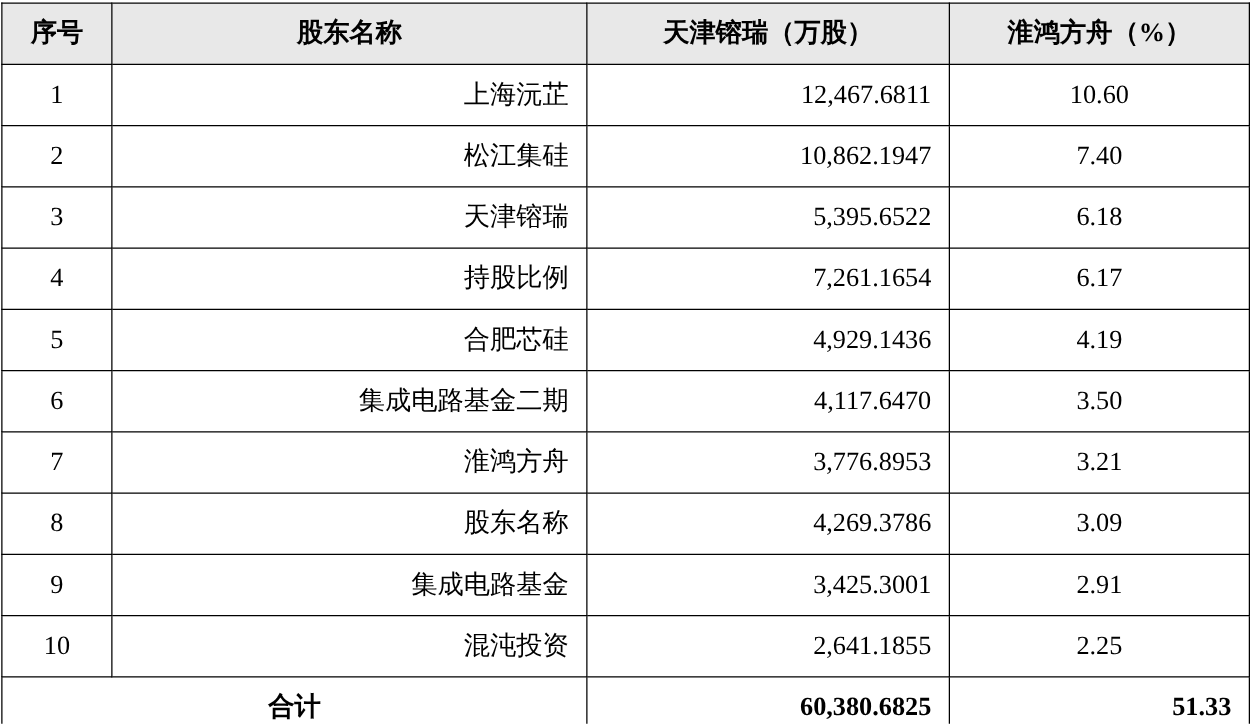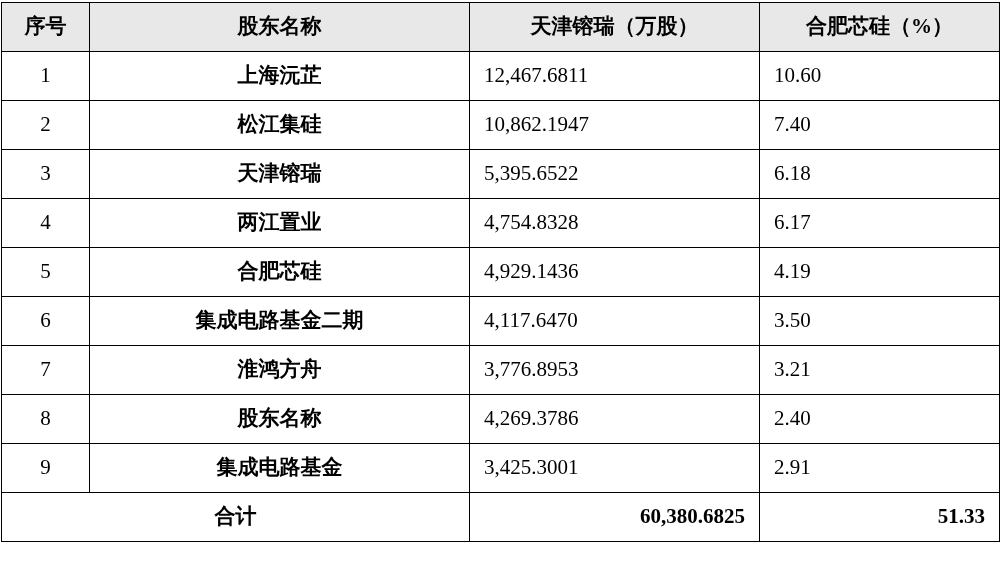--- a/index.html
+++ b/index.html
@@ -45,23 +45,23 @@
     margin-left: 20px;
   }
   thead th {
     background: #e8e8e8;
     font-weight: bold;
     text-align: center;
     height: 44px;
     font-size: 21px;
   }
   td.idx   { text-align: center; font-size: 20px; }
-  td.name  { text-align: center; font-weight: bold; }
-  td.qty   { text-align: left; }
-  td.pct   { text-align: left; }
+  td.name  { text-align: right; }
+  td.qty   { text-align: right; }
+  td.pct   { text-align: center; }
 
   tr.total td {
     font-weight: bold;
   }
   tr.total td.total-label {
     text-align: center;
     font-size: 21px;
   }
   tr.total td.qty,
   tr.total td.pct {
@@ -78,21 +78,21 @@
       <col class="c-idx">
       <col class="c-name">
       <col class="c-qty">
       <col class="c-pct">
     </colgroup>
     <thead>
       <tr>
         <th>序号</th>
         <th>股东名称</th>
         <th>天津镕瑞（万股）</th>
-        <th>合肥芯硅（%）</th>
+        <th>淮鸿方舟（%）</th>
       </tr>
     </thead>
     <tbody>
       <tr>
         <td class="idx">1</td>
         <td class="name">上海沅芷</td>
         <td class="qty">12,467.6811</td>
         <td class="pct">10.60</td>
       </tr>
       <tr>
@@ -102,22 +102,22 @@
         <td class="pct">7.40</td>
       </tr>
       <tr>
         <td class="idx">3</td>
         <td class="name">天津镕瑞</td>
         <td class="qty">5,395.6522</td>
         <td class="pct">6.18</td>
       </tr>
       <tr>
         <td class="idx">4</td>
-        <td class="name">两江置业</td>
-        <td class="qty">4,754.8328</td>
+        <td class="name">持股比例</td>
+        <td class="qty">7,261.1654</td>
         <td class="pct">6.17</td>
       </tr>
       <tr>
         <td class="idx">5</td>
         <td class="name">合肥芯硅</td>
         <td class="qty">4,929.1436</td>
         <td class="pct">4.19</td>
       </tr>
       <tr>
         <td class="idx">6</td>
@@ -128,27 +128,33 @@
       <tr>
         <td class="idx">7</td>
         <td class="name">淮鸿方舟</td>
         <td class="qty">3,776.8953</td>
         <td class="pct">3.21</td>
       </tr>
       <tr>
         <td class="idx">8</td>
         <td class="name">股东名称</td>
         <td class="qty">4,269.3786</td>
-        <td class="pct">2.40</td>
+        <td class="pct">3.09</td>
       </tr>
       <tr>
         <td class="idx">9</td>
         <td class="name">集成电路基金</td>
         <td class="qty">3,425.3001</td>
         <td class="pct">2.91</td>
+      </tr>
+      <tr>
+        <td class="idx">10</td>
+        <td class="name">混沌投资</td>
+        <td class="qty">2,641.1855</td>
+        <td class="pct">2.25</td>
       </tr>
       <tr class="total">
         <td class="total-label" colspan="2">合计</td>
         <td class="qty">60,380.6825</td>
         <td class="pct">51.33</td>
       </tr>
     </tbody>
   </table>
 </div>
 

